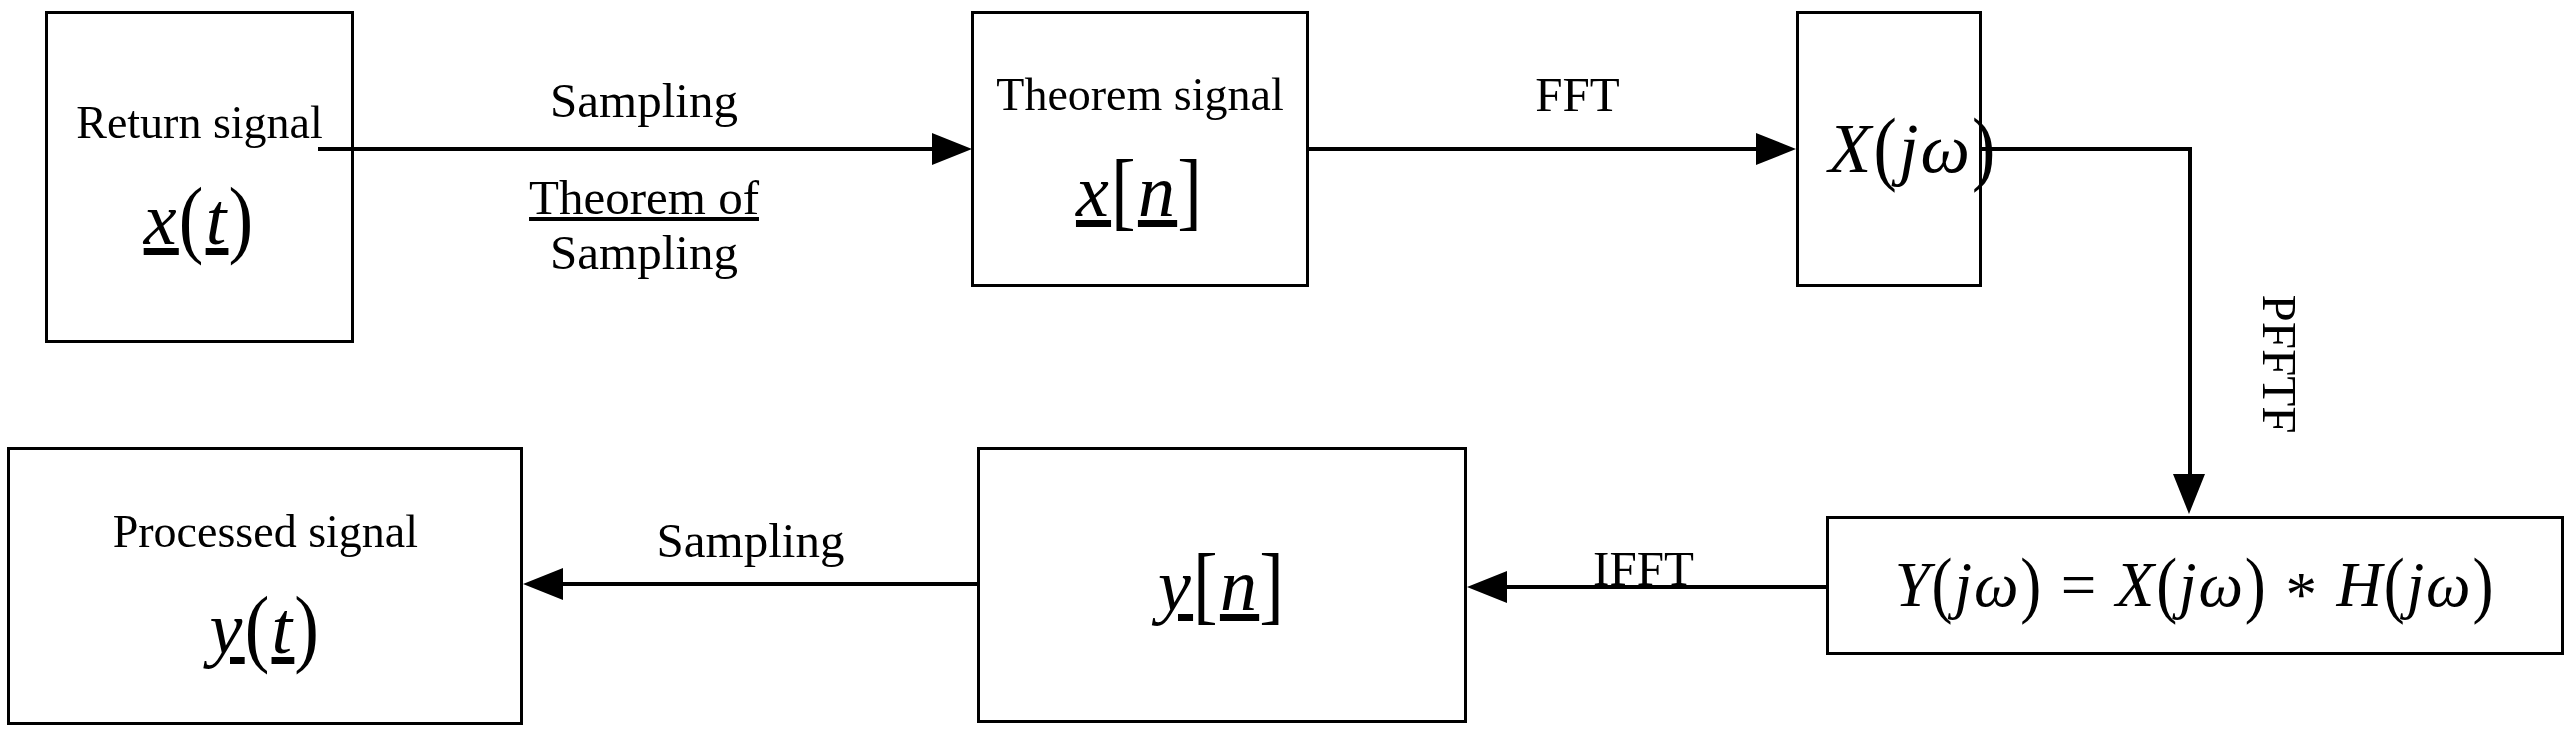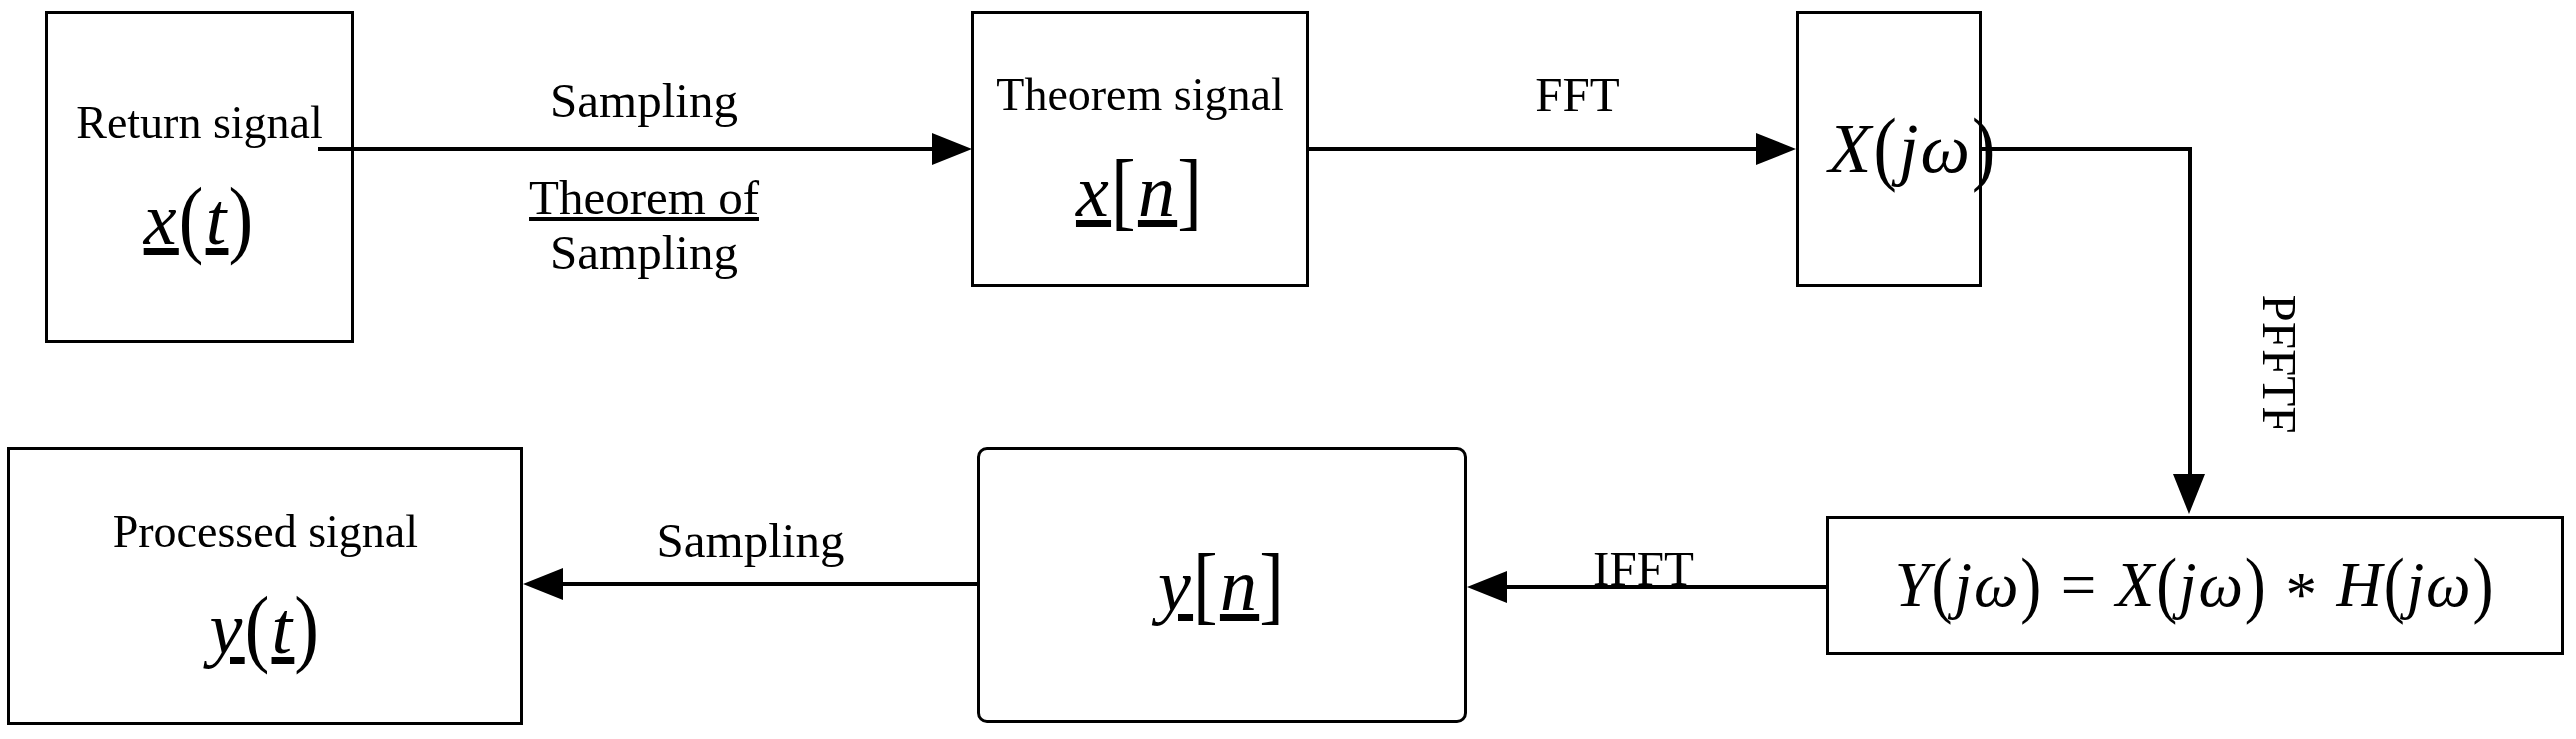--- a/index.html
+++ b/index.html
@@ -46,21 +46,21 @@
   </div>
 
   <div class="box" style="left:1796px;top:11px;width:186px;height:276px;padding-left:48px;">
     <div class="math size-95"><span class="m-var">X</span><span class="m-par">(</span><span class="m-var">j</span><span class="m-var">ω</span><span class="m-par">)</span></div>
   </div>
 
   <div class="box" style="left:1826px;top:516px;width:738px;height:139px;">
     <div class="math size-86"><span class="m-var">Y</span><span class="m-par">(</span><span class="m-var">j</span><span class="m-var">ω</span><span class="m-par">)</span><span>&nbsp;</span><span>=</span><span>&nbsp;</span><span class="m-var">X</span><span class="m-par">(</span><span class="m-var">j</span><span class="m-var">ω</span><span class="m-par">)</span><span>&nbsp;</span><span class="m-ast">*</span><span>&nbsp;</span><span class="m-var">H</span><span class="m-par">(</span><span class="m-var">j</span><span class="m-var">ω</span><span class="m-par">)</span></div>
   </div>
 
-  <div class="box" style="left:977px;top:447px;width:490px;height:276px;border-radius:10px;">
+  <div class="box" style="left:977px;top:447px;width:490px;height:276px;">
     <div class="math size-100"><span class="m-var">y</span><span class="m-par">[</span><span class="m-var">n</span><span class="m-par">]</span></div>
   </div>
 
   <div class="box" style="left:7.4px;top:447px;width:516px;height:278px;">
     <div class="box-label">Processed signal</div>
     <div class="math size-100"><span class="m-var">y</span><span class="m-par">(</span><span class="m-var">t</span><span class="m-par">)</span></div>
   </div>
 
   <div class="hline" style="left:318px;top:147px;width:614px;height:3.7px;"></div>
   <div class="ah ah-right" style="left:932px;top:133px;"></div>

